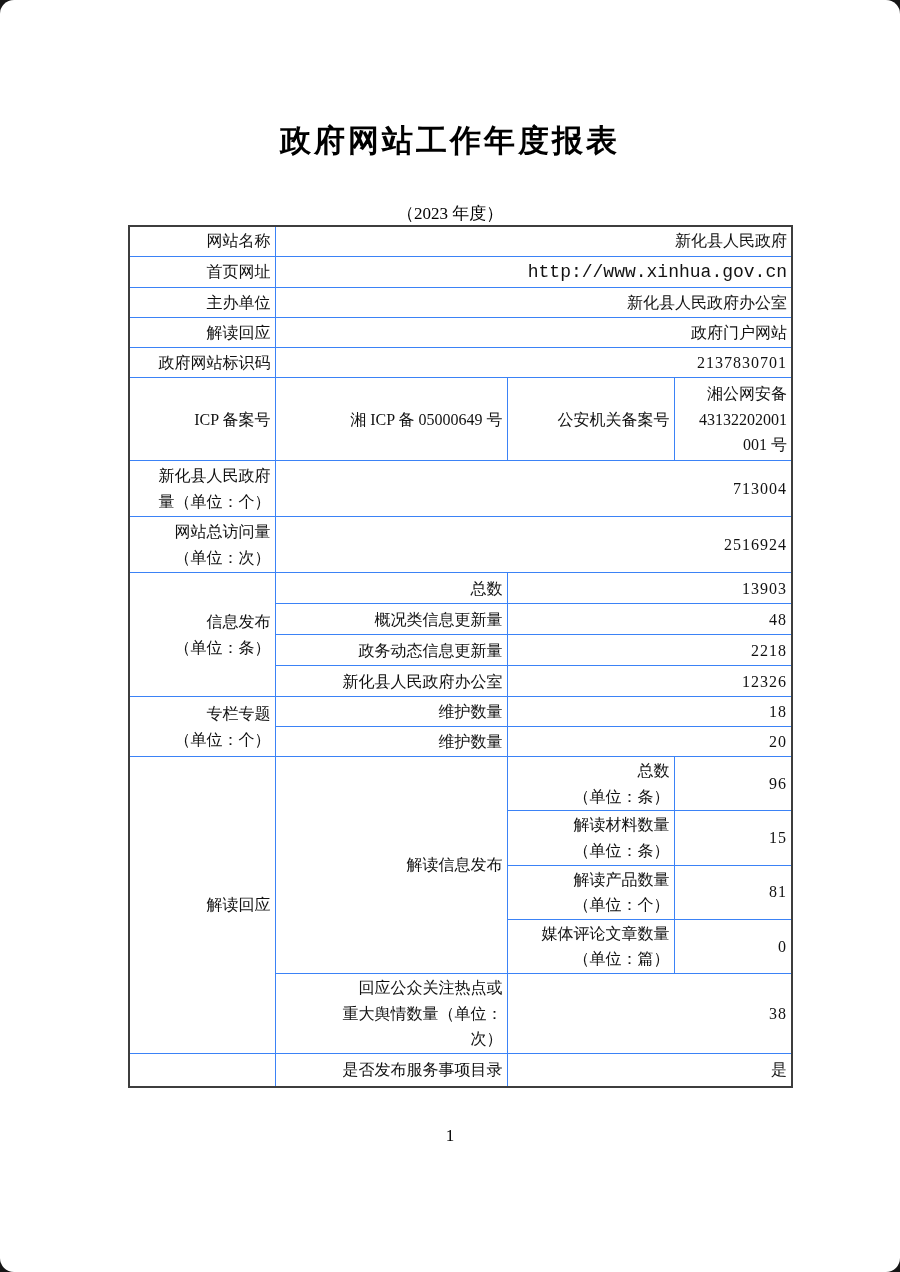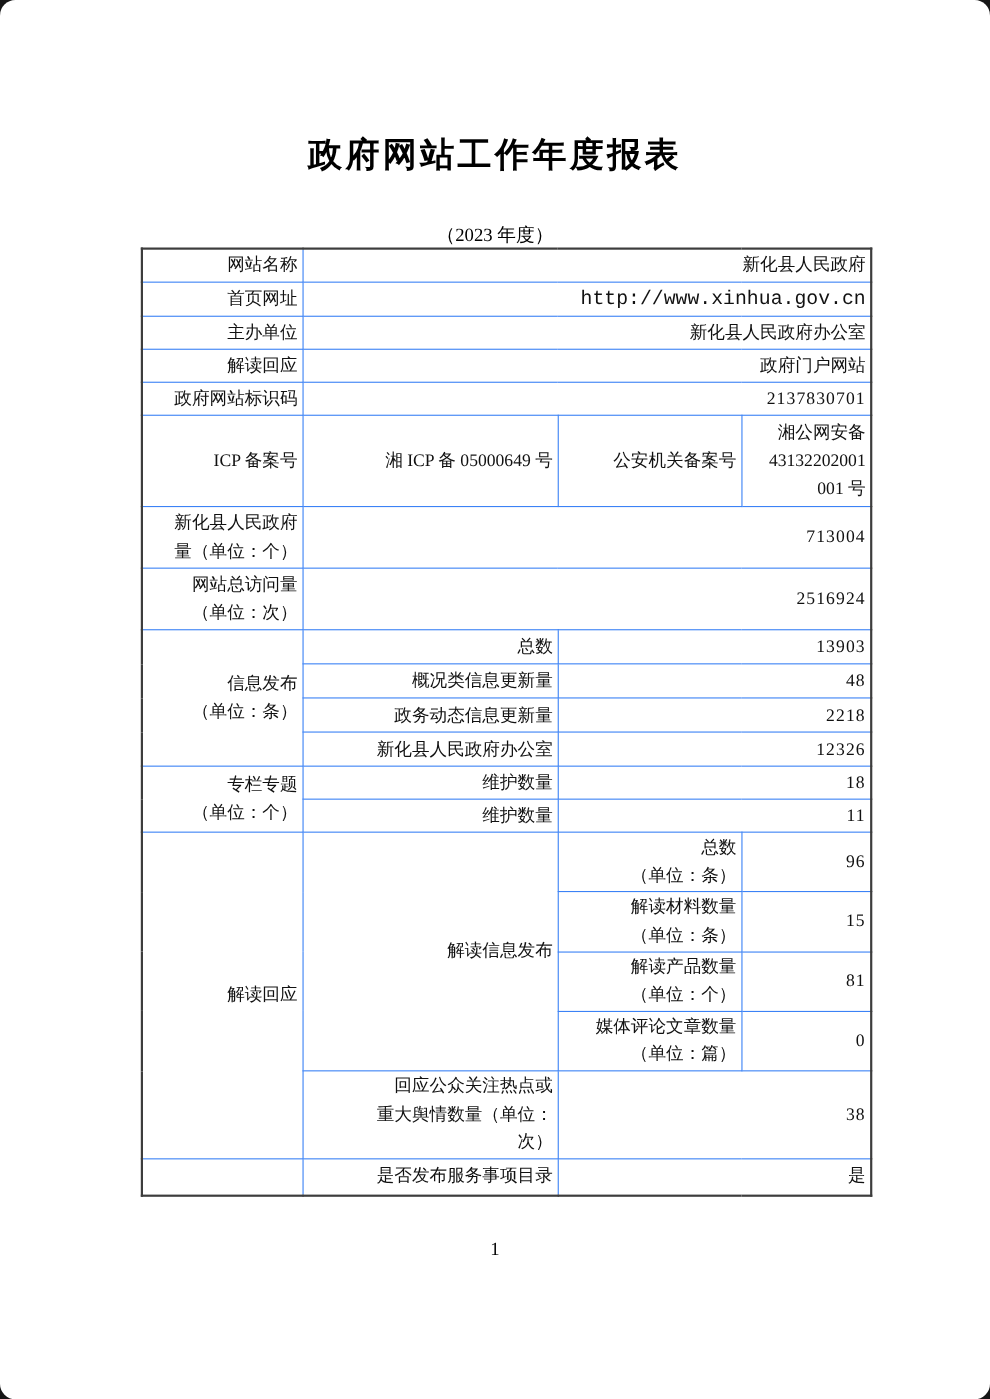--- a/index.html
+++ b/index.html
@@ -153,21 +153,21 @@
     </tr>
 
     <tr class="h30">
       <td rowspan="2">专栏专题
 （单位：个）</td>
       <td>维护数量</td>
       <td colspan="2" class="num">18</td>
     </tr>
     <tr class="h30">
       <td>维护数量</td>
-      <td colspan="2" class="num">11</td>
+      <td colspan="2" class="num">20</td>
     </tr>
 
     <tr class="h52">
       <td rowspan="5">解读回应</td>
       <td rowspan="4">解读信息发布</td>
       <td>总数
 （单位：条）</td>
       <td class="num">96</td>
     </tr>
     <tr class="h52">

